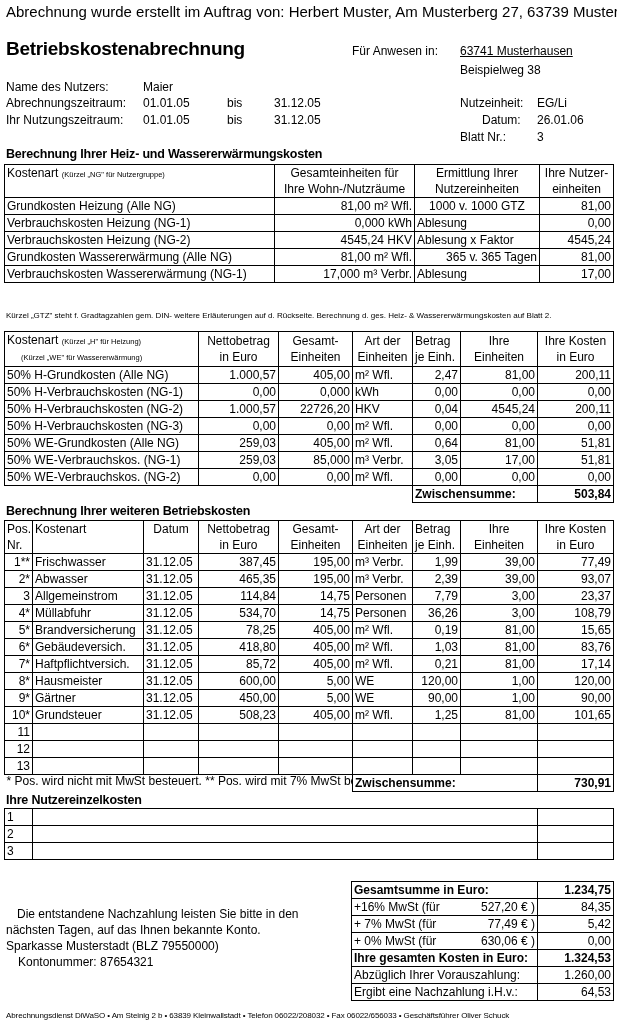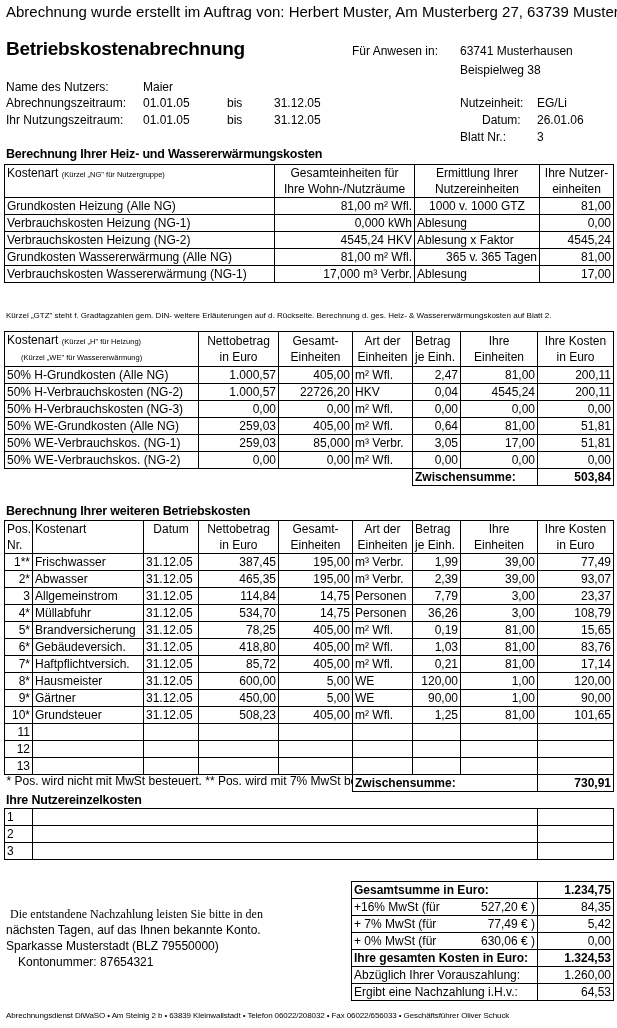--- a/index.html
+++ b/index.html
@@ -23,21 +23,21 @@
   .nb { border: none !important; }
   .sumtbl td { font-size: 12px; }
   .footer { left: 6px; top: 1011px; font-size: 8px; letter-spacing: -0.1px; }
 </style>
 </head>
 <body>
 
 <div class="abs hdr-line">Abrechnung wurde erstellt im Auftrag von: Herbert Muster, Am Musterberg 27, 63739 Musterstadt</div>
 <div class="abs title">Betriebskostenabrechnung</div>
 <div class="abs small" style="left:352px; top:44px;">Für Anwesen in:</div>
-<div class="abs small" style="left:460px; top:44px;">63741 Musterhausen</div>
+<div class="abs small" style="left:460px; top:44px;text-decoration:underline;">63741 Musterhausen</div>
 <div class="abs small" style="left:460px; top:63px;">Beispielweg 38</div>
 
 <div class="abs small" style="left:6px; top:80px;">Name des Nutzers:</div>
 <div class="abs small" style="left:143px; top:80px;">Maier</div>
 
 <div class="abs small" style="left:6px; top:96px;">Abrechnungszeitraum:</div>
 <div class="abs small" style="left:143px; top:96px;">01.01.05</div>
 <div class="abs small" style="left:227px; top:96px;">bis</div>
 <div class="abs small" style="left:274px; top:96px;">31.12.05</div>
 
@@ -160,20 +160,29 @@
   </tbody>
     <tbody id="hc-body">
       <tr>
         <td class="l">50% H-Grundkosten (Alle NG)</td>
         <td class="r">1.000,57</td>
         <td class="r">405,00</td>
         <td class="l">m² Wfl.</td>
         <td class="r">2,47</td>
         <td class="r">81,00</td>
         <td class="r">200,11</td>
+      </tr>
+      <tr>
+        <td class="l">50% H-Verbrauchskosten (NG-1)</td>
+        <td class="r">0,00</td>
+        <td class="r">0,000</td>
+        <td class="l">kWh</td>
+        <td class="r">0,00</td>
+        <td class="r">0,00</td>
+        <td class="r">0,00</td>
       </tr>
       <tr>
         <td class="l">50% H-Verbrauchskosten (NG-2)</td>
         <td class="r">1.000,57</td>
         <td class="r">22726,20</td>
         <td class="l">HKV</td>
         <td class="r">0,04</td>
         <td class="r">4545,24</td>
         <td class="r">200,11</td>
       </tr>
@@ -485,18 +494,18 @@
     <td class="l" colspan="2">Abzüglich Ihrer Vorauszahlung:</td>
     <td class="r">1.260,00</td>
   </tr>
   <tr>
     <td class="l" colspan="2">Ergibt eine Nachzahlung i.H.v.:</td>
     <td class="r">64,53</td>
   </tr>
 </tbody>
   </table>
 
-<div class="abs small" style="left:10px; top:907px;font-family:Liberation Serif, serif;">Die entstandene Nachzahlung leisten Sie bitte in den</div>
+<div class="abs small" style="left:17px; top:907px;">Die entstandene Nachzahlung leisten Sie bitte in den</div>
 <div class="abs small" style="left:6px; top:923px;">nächsten Tagen, auf das Ihnen bekannte Konto.</div>
 <div class="abs small" style="left:6px; top:939px;">Sparkasse Musterstadt (BLZ 79550000)</div>
 <div class="abs small" style="left:18px; top:955px;">Kontonummer: 87654321</div>
 
 <div class="abs footer">Abrechnungsdienst DiWaSO  • Am Steinig 2 b  • 63839 Kleinwallstadt  • Telefon 06022/208032  • Fax 06022/656033  • Geschäftsführer Oliver Schuck</div>
 
 </body></html>

